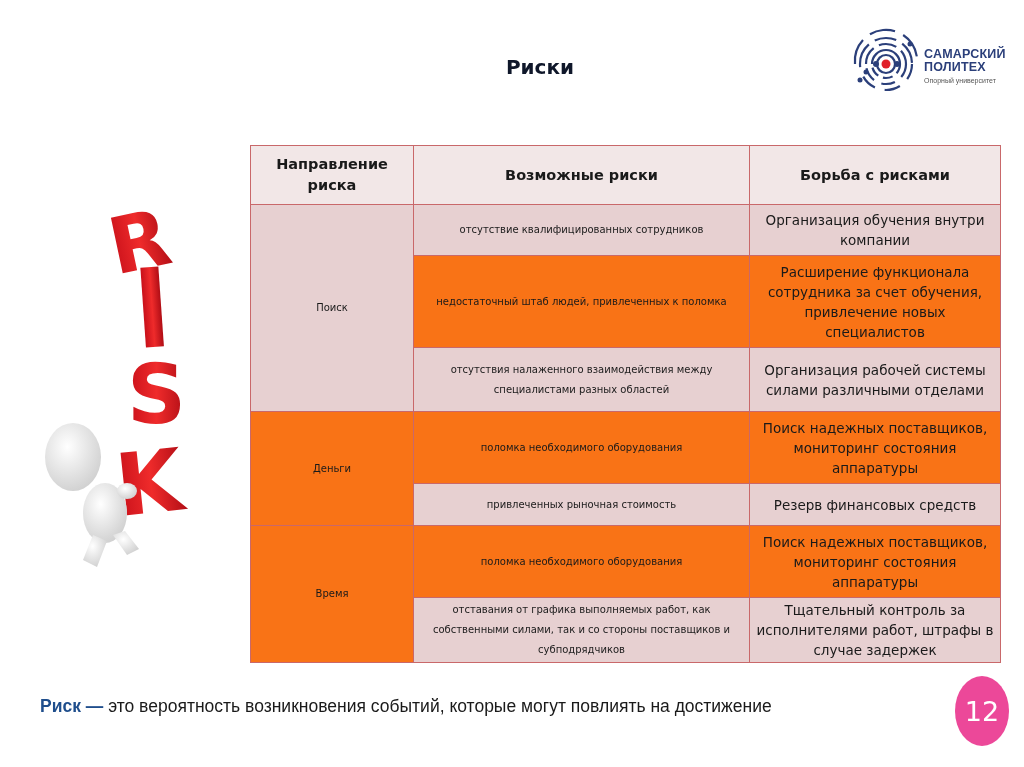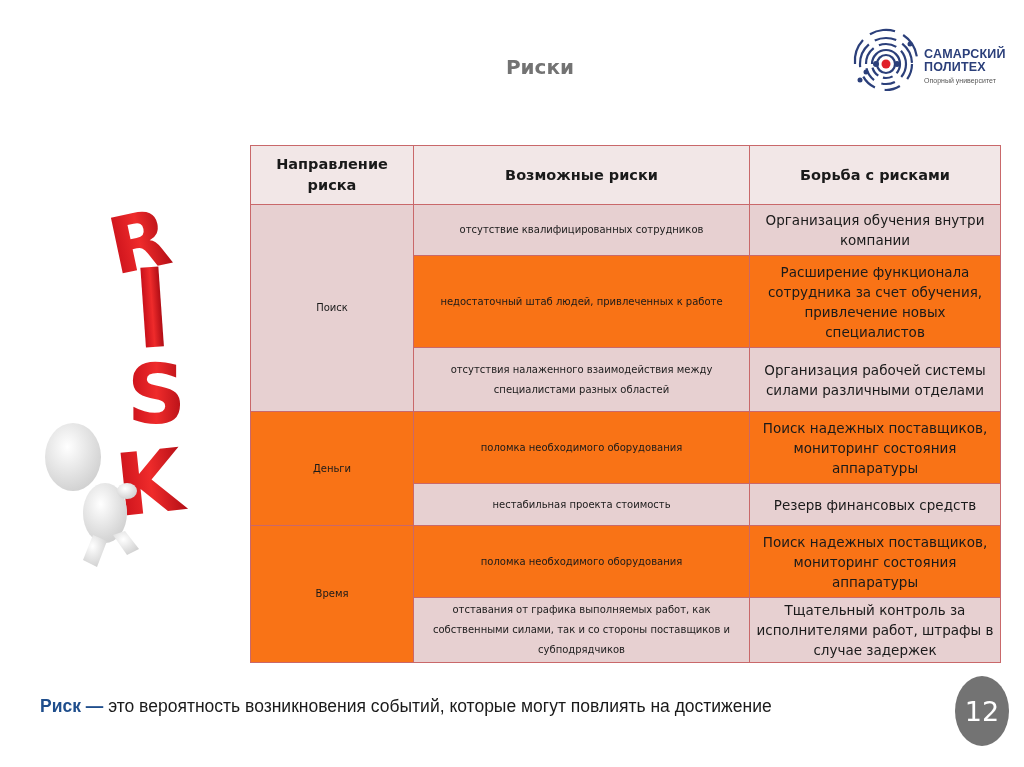--- a/index.html
+++ b/index.html
@@ -4,21 +4,21 @@
   <style>
     html, body { margin: 0; padding: 0; }
     body {
       width: 1024px; height: 767px; position: relative; overflow: hidden;
       background: #ffffff;
       font-family: "DejaVu Sans", sans-serif;
     }
     .title {
       position: absolute; left: 470px; top: 55px; width: 140px; text-align: center;
       font-family: "DejaVu Sans", sans-serif; font-weight: bold; font-size: 20px;
-      color: #737373;
+      color: #0f172a;
     }
     .logo { position: absolute; left: 852px; top: 20px; width: 170px; height: 90px; }
     .logo .name {
       position: absolute; left: 72px; top: 28px;
       font-family: "Liberation Sans", sans-serif; font-weight: bold; font-size: 12.5px;
       line-height: 13px; color: #2b3f7a; letter-spacing: 0.2px;
     }
     .logo .sub {
       position: absolute; left: 72px; top: 57px;
       font-family: "Liberation Sans", sans-serif; font-size: 7px; color: #555;
@@ -40,21 +40,21 @@
     .c3 { font-size: 13.5px !important; }
 
     .definition {
       position: absolute; left: 40px; top: 694px; width: 880px;
       font-family: "Liberation Sans", sans-serif; font-size: 17.5px; line-height: 24px; color: #1a1a1a;
     }
     .definition .term { color: #1f4e8c; font-weight: bold; }
     .definition .line2 { display: block; padding-left: 272px; }
     .page-badge {
       position: absolute; left: 955px; top: 676px; width: 54px; height: 70px;
-      border-radius: 50%; background: #737373; color: #fff;
+      border-radius: 50%; background: #ec4899; color: #fff;
       font-family: "DejaVu Sans", sans-serif; font-size: 27px;
       display: flex; align-items: center; justify-content: center;
     }
   </style>
 </head>
 <body>
 
 <div class="title">Риски</div>
 
 <div class="logo">
@@ -129,34 +129,34 @@
       <th>Борьба с рисками</th>
     </tr>
   </thead>
   <tbody>
     <tr style="height:51px">
       <td rowspan="3" class="dk">Поиск</td>
       <td class="dk">отсутствие квалифицированных сотрудников</td>
       <td class="dk c3">Организация обучения внутри компании</td>
     </tr>
     <tr style="height:92px">
-      <td class="lt">недостаточный штаб людей, привлеченных к работе</td>
+      <td class="lt">недостаточный штаб людей, привлеченных к поломка</td>
       <td class="lt c3">Расширение функционала сотрудника за счет обучения, привлечение новых специалистов</td>
     </tr>
     <tr style="height:64px">
       <td class="dk">отсутствия налаженного взаимодействия между специалистами разных областей</td>
       <td class="dk c3">Организация рабочей системы силами различными отделами</td>
     </tr>
     <tr style="height:72px">
       <td rowspan="2" class="lt">Деньги</td>
       <td class="lt">поломка необходимого оборудования</td>
       <td class="lt c3">Поиск надежных поставщиков, мониторинг состояния аппаратуры</td>
     </tr>
     <tr style="height:42px">
-      <td class="dk">нестабильная проекта стоимость</td>
+      <td class="dk">привлеченных рыночная стоимость</td>
       <td class="dk c3">Резерв финансовых средств</td>
     </tr>
     <tr style="height:72px">
       <td rowspan="2" class="lt">Время</td>
       <td class="lt">поломка необходимого оборудования</td>
       <td class="lt c3">Поиск надежных поставщиков, мониторинг состояния аппаратуры</td>
     </tr>
     <tr style="height:63px">
       <td class="dk">отставания от графика выполняемых работ, как собственными силами, так и со стороны поставщиков и субподрядчиков</td>
       <td class="dk c3">Тщательный контроль за исполнителями работ, штрафы в случае задержек</td>

